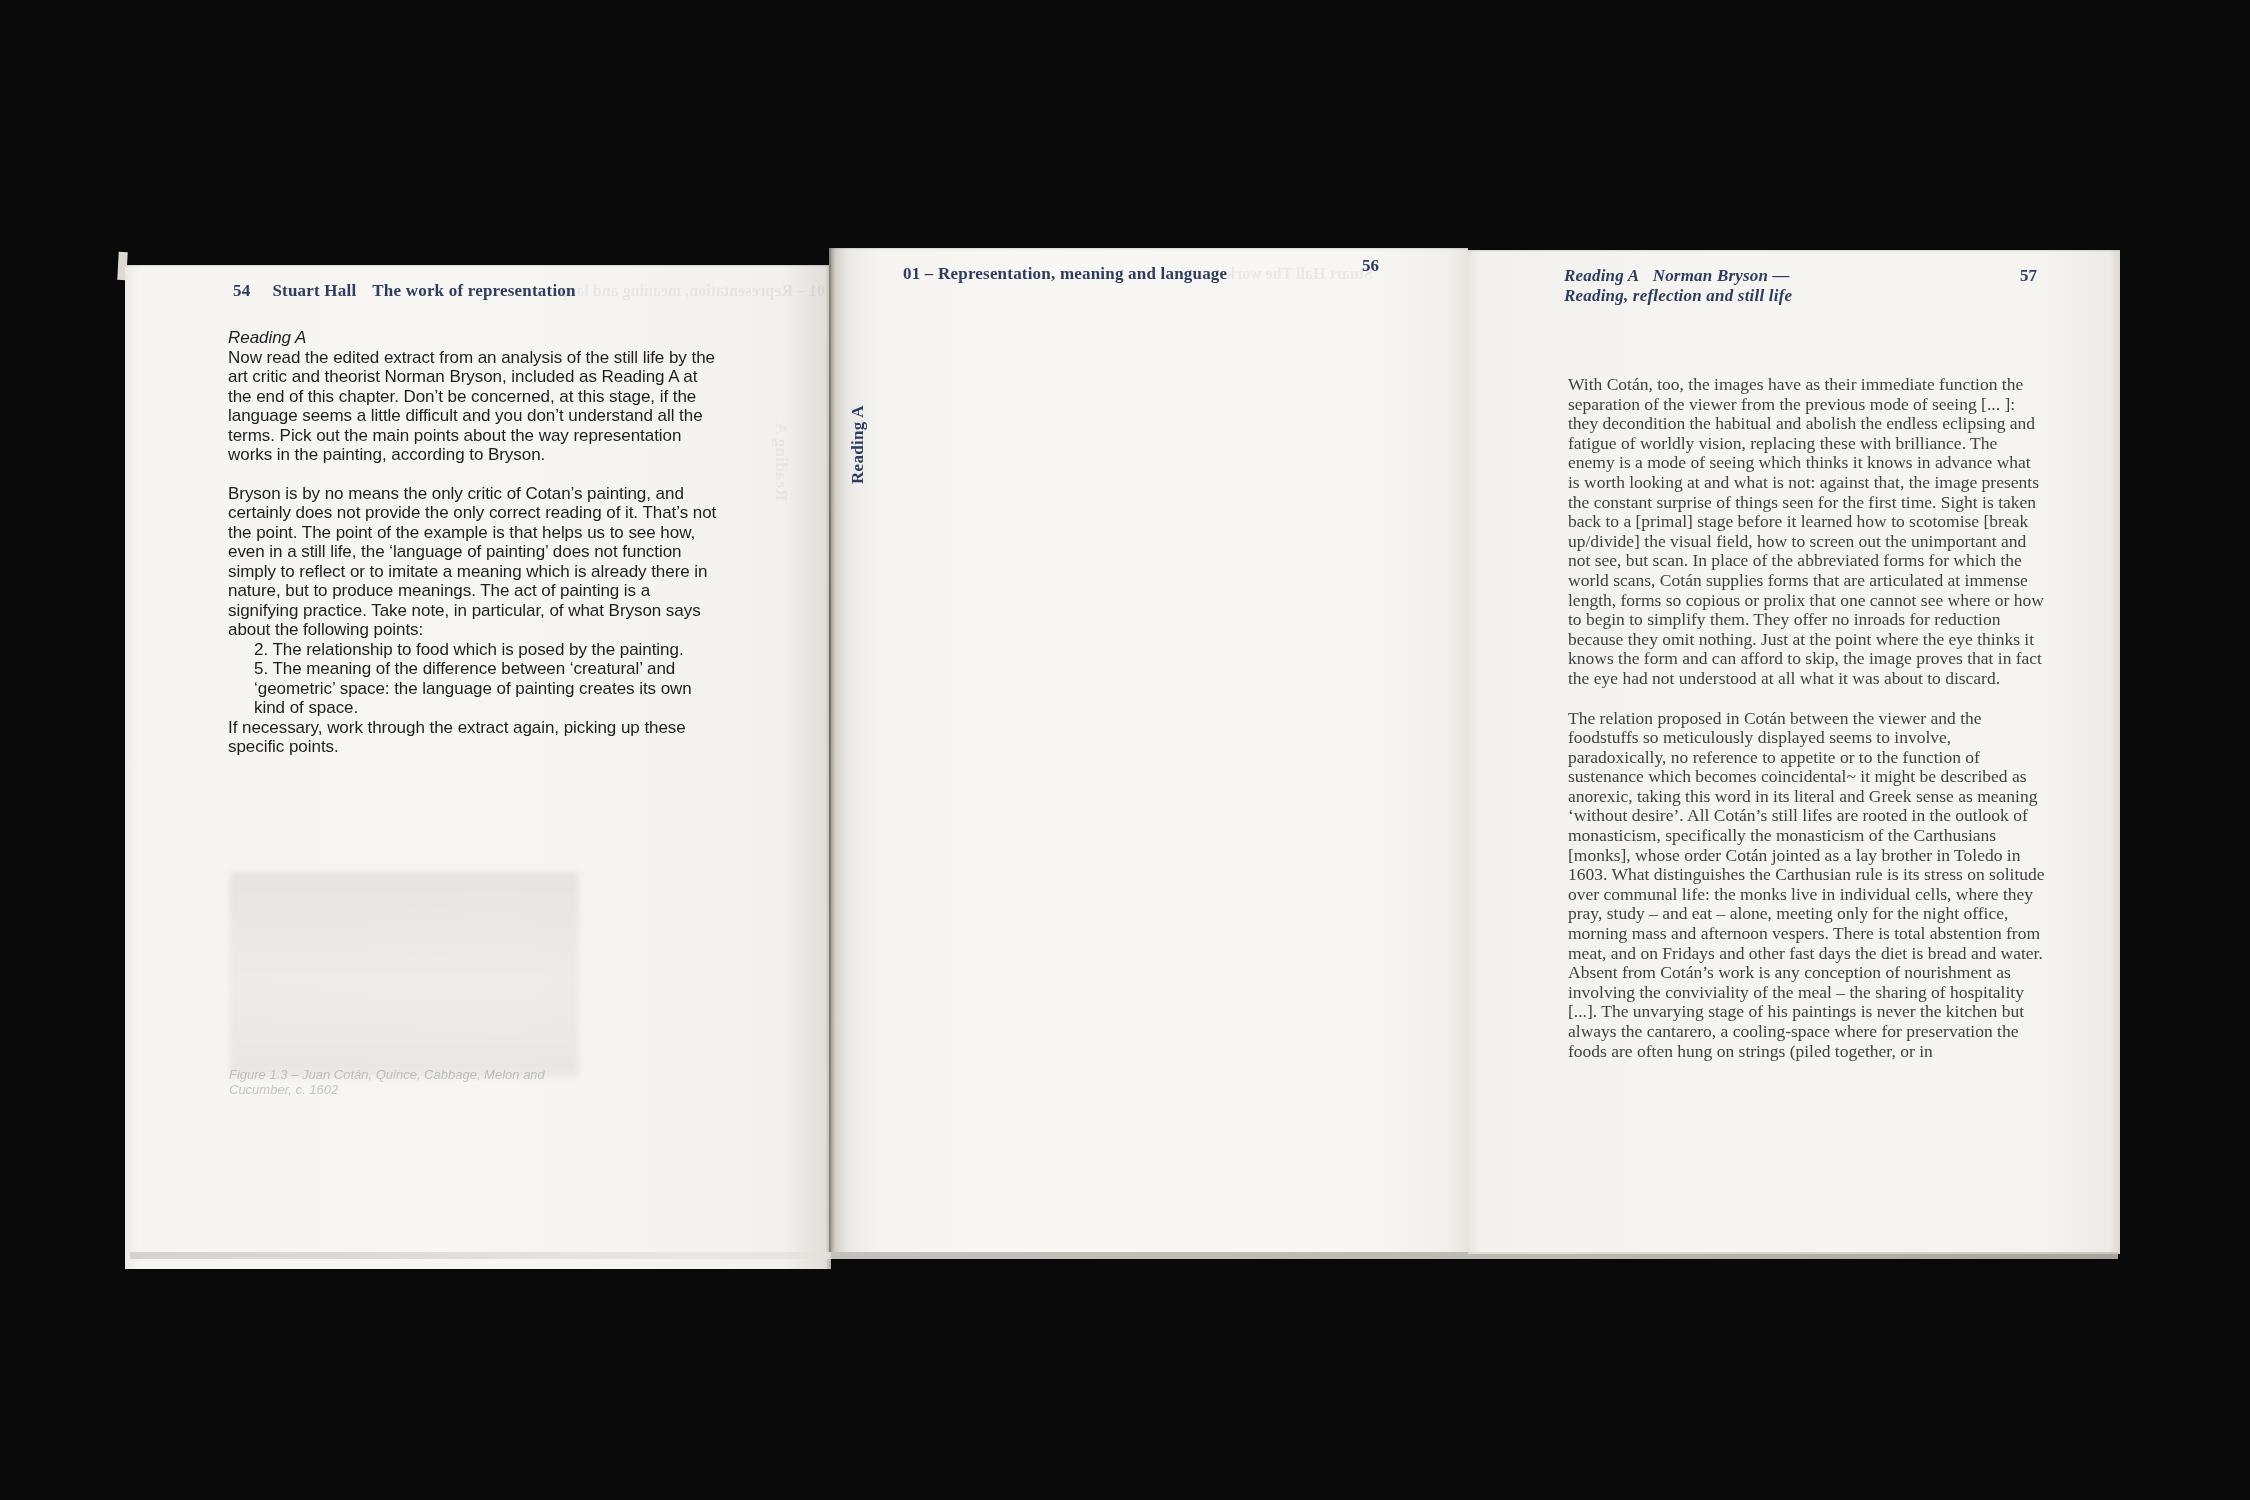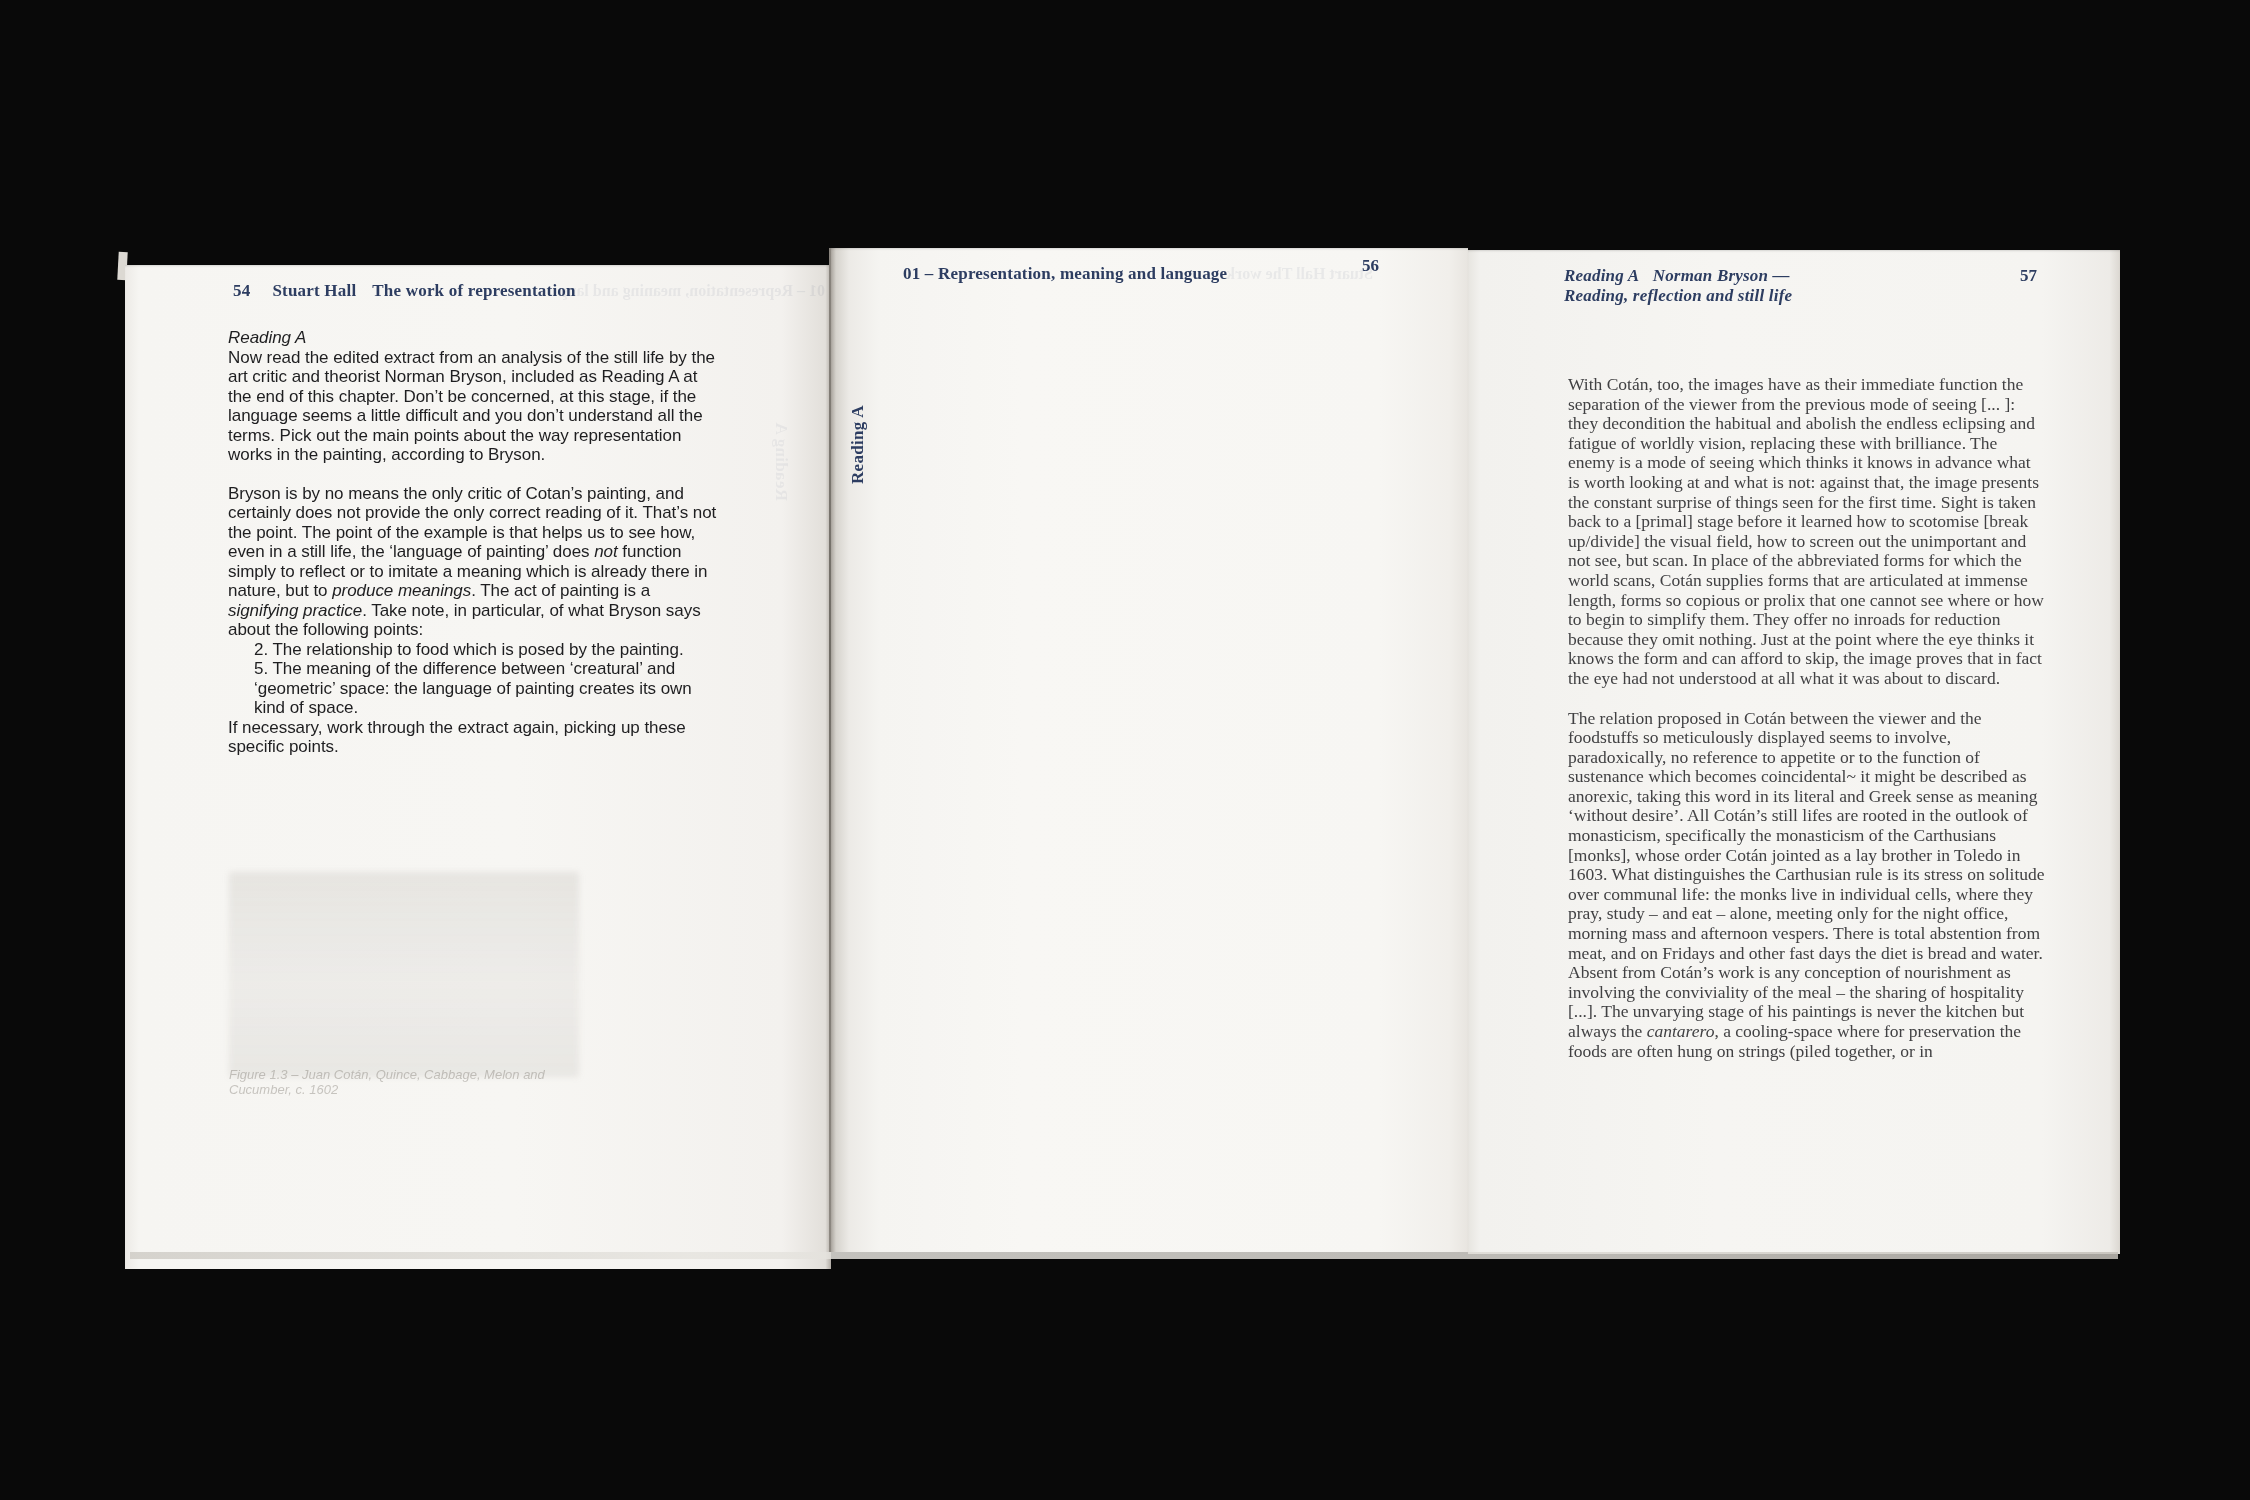--- a/index.html
+++ b/index.html
@@ -32,21 +32,21 @@
     font:400 17px/19.5px "Liberation Sans","DejaVu Sans",sans-serif;color:#1e1e20;letter-spacing:-0.05px;}
   .body-sans p{margin:0 0 19px;}
   .body-sans p.tight{margin-bottom:0;}
   .block{display:block;font-style:italic;}
   .plist div{margin-left:26px;}
   .outro{margin-top:19px;}
 
   .body-serif{position:absolute;left:96px;top:125px;width:486px;
     font:400 17.5px/19.6px "Liberation Serif","DejaVu Serif",serif;color:#414143;}
   .body-serif p{margin:0 4px 20px;}
-  .it{font-style:italic;}
+  .it{}
 
   .vlabel{position:absolute;left:17px;top:140px;height:96px;writing-mode:vertical-rl;transform:rotate(180deg);
     font:700 17px "Liberation Serif","DejaVu Serif",serif;color:#2d3d61;letter-spacing:.3px;}
 
   .ghost{position:absolute;pointer-events:none;}
   .gh-mirror{transform:scaleX(-1);opacity:.07;color:#2d3d61;
     font:700 16px/20px "Liberation Serif","DejaVu Serif",serif;white-space:nowrap;overflow:hidden;}
   .gh-head-left{left:438px;top:16px;width:262px;}
   .gh-head-mid{left:392px;top:16px;width:150px;}
   .gh-vwrap{left:642px;top:140px;width:24px;height:96px;transform:scaleX(-1);opacity:.06;}

